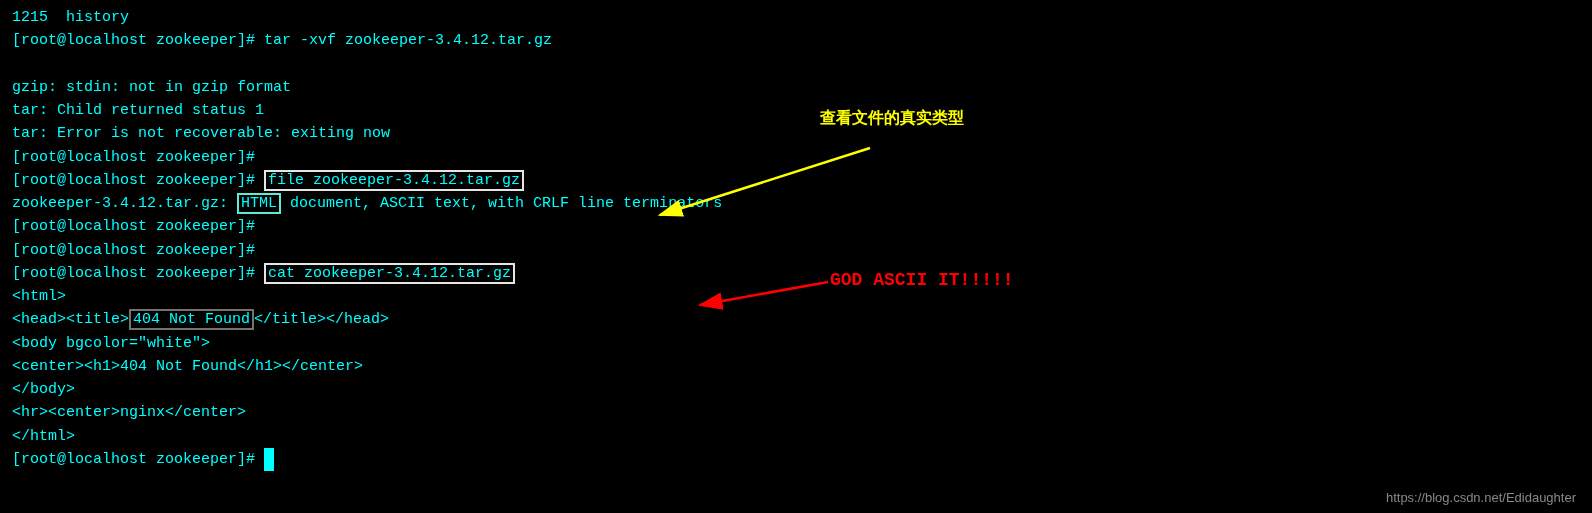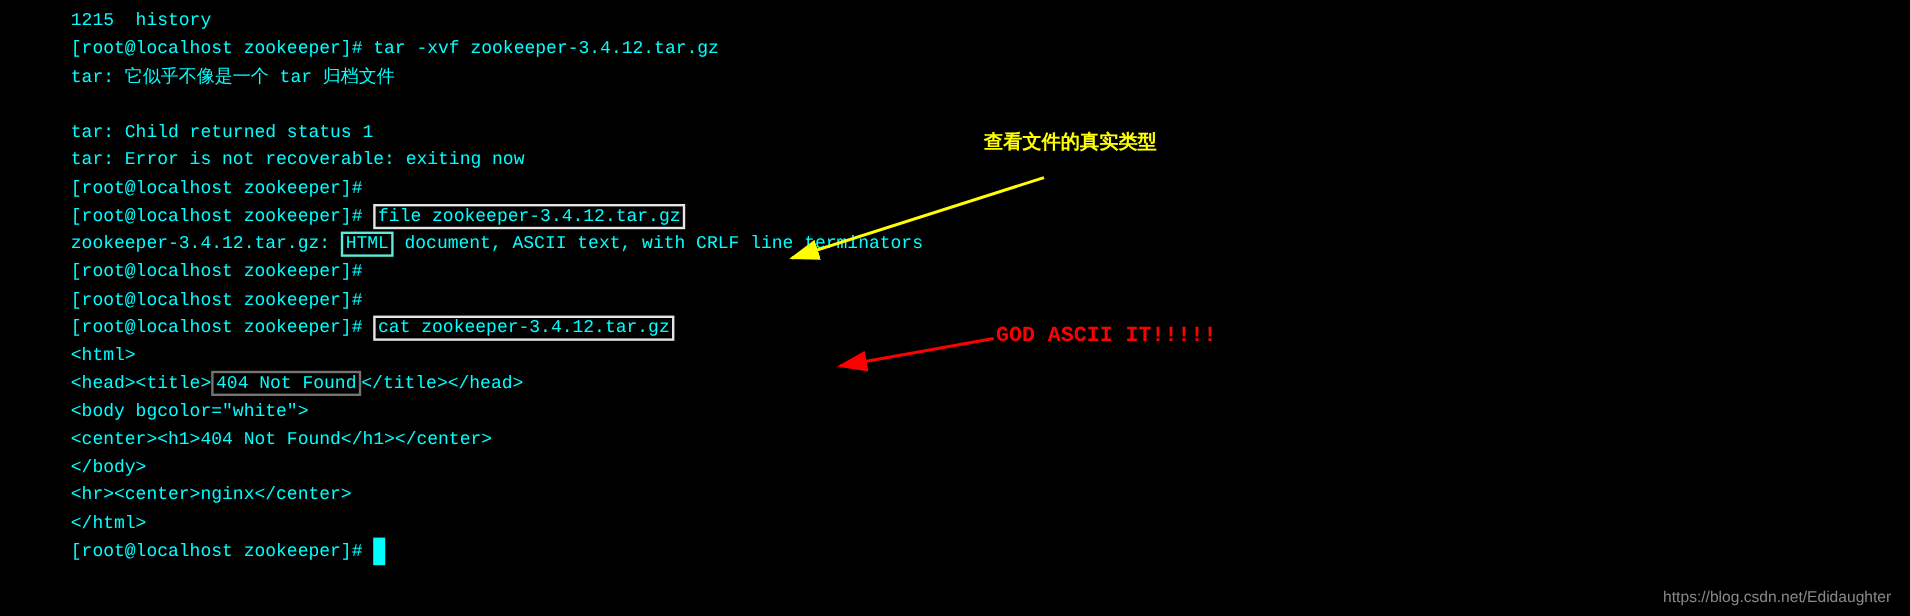--- a/index.html
+++ b/index.html
@@ -14,21 +14,20 @@
       overflow: hidden;
     }
     .terminal {
       padding: 6px 12px;
       line-height: 1.55;
       position: relative;
     }
     .line {
       display: block;
       white-space: pre;
-      margin-left: 47px;
     }
     .prompt { color: #00ffff; }
     .cmd-highlight {
       background: transparent;
       border: 2px solid #e5e5e5;
       color: #00ffff;
       padding: 0 2px;
     }
     .html-highlight {
       background: transparent;
@@ -71,24 +70,24 @@
   </style>
 </head>
 <body>
 
 <div class="terminal">
 
   <span class="line prompt">1215  history</span>
 
   <span class="line prompt">[root@localhost zookeeper]# tar -xvf zookeeper-3.4.12.tar.gz</span>
 
-  <span class="line prompt">tar: 它似乎不像是一个 tar 归档文件</span>
 
   <span class="line"> </span>
 
+  <span class="line prompt">gzip: stdin: not in gzip format</span>
 
   <span class="line prompt">tar: Child returned status 1</span>
 
   <span class="line prompt">tar: Error is not recoverable: exiting now</span>
 
   <span class="line prompt">[root@localhost zookeeper]#</span>
 
   <span class="line prompt">[root@localhost zookeeper]# <span class="cmd-highlight">file zookeeper-3.4.12.tar.gz</span></span>
 
   <span class="line prompt">zookeeper-3.4.12.tar.gz: <span class="html-highlight">HTML</span> document, ASCII text, with CRLF line terminators</span>

